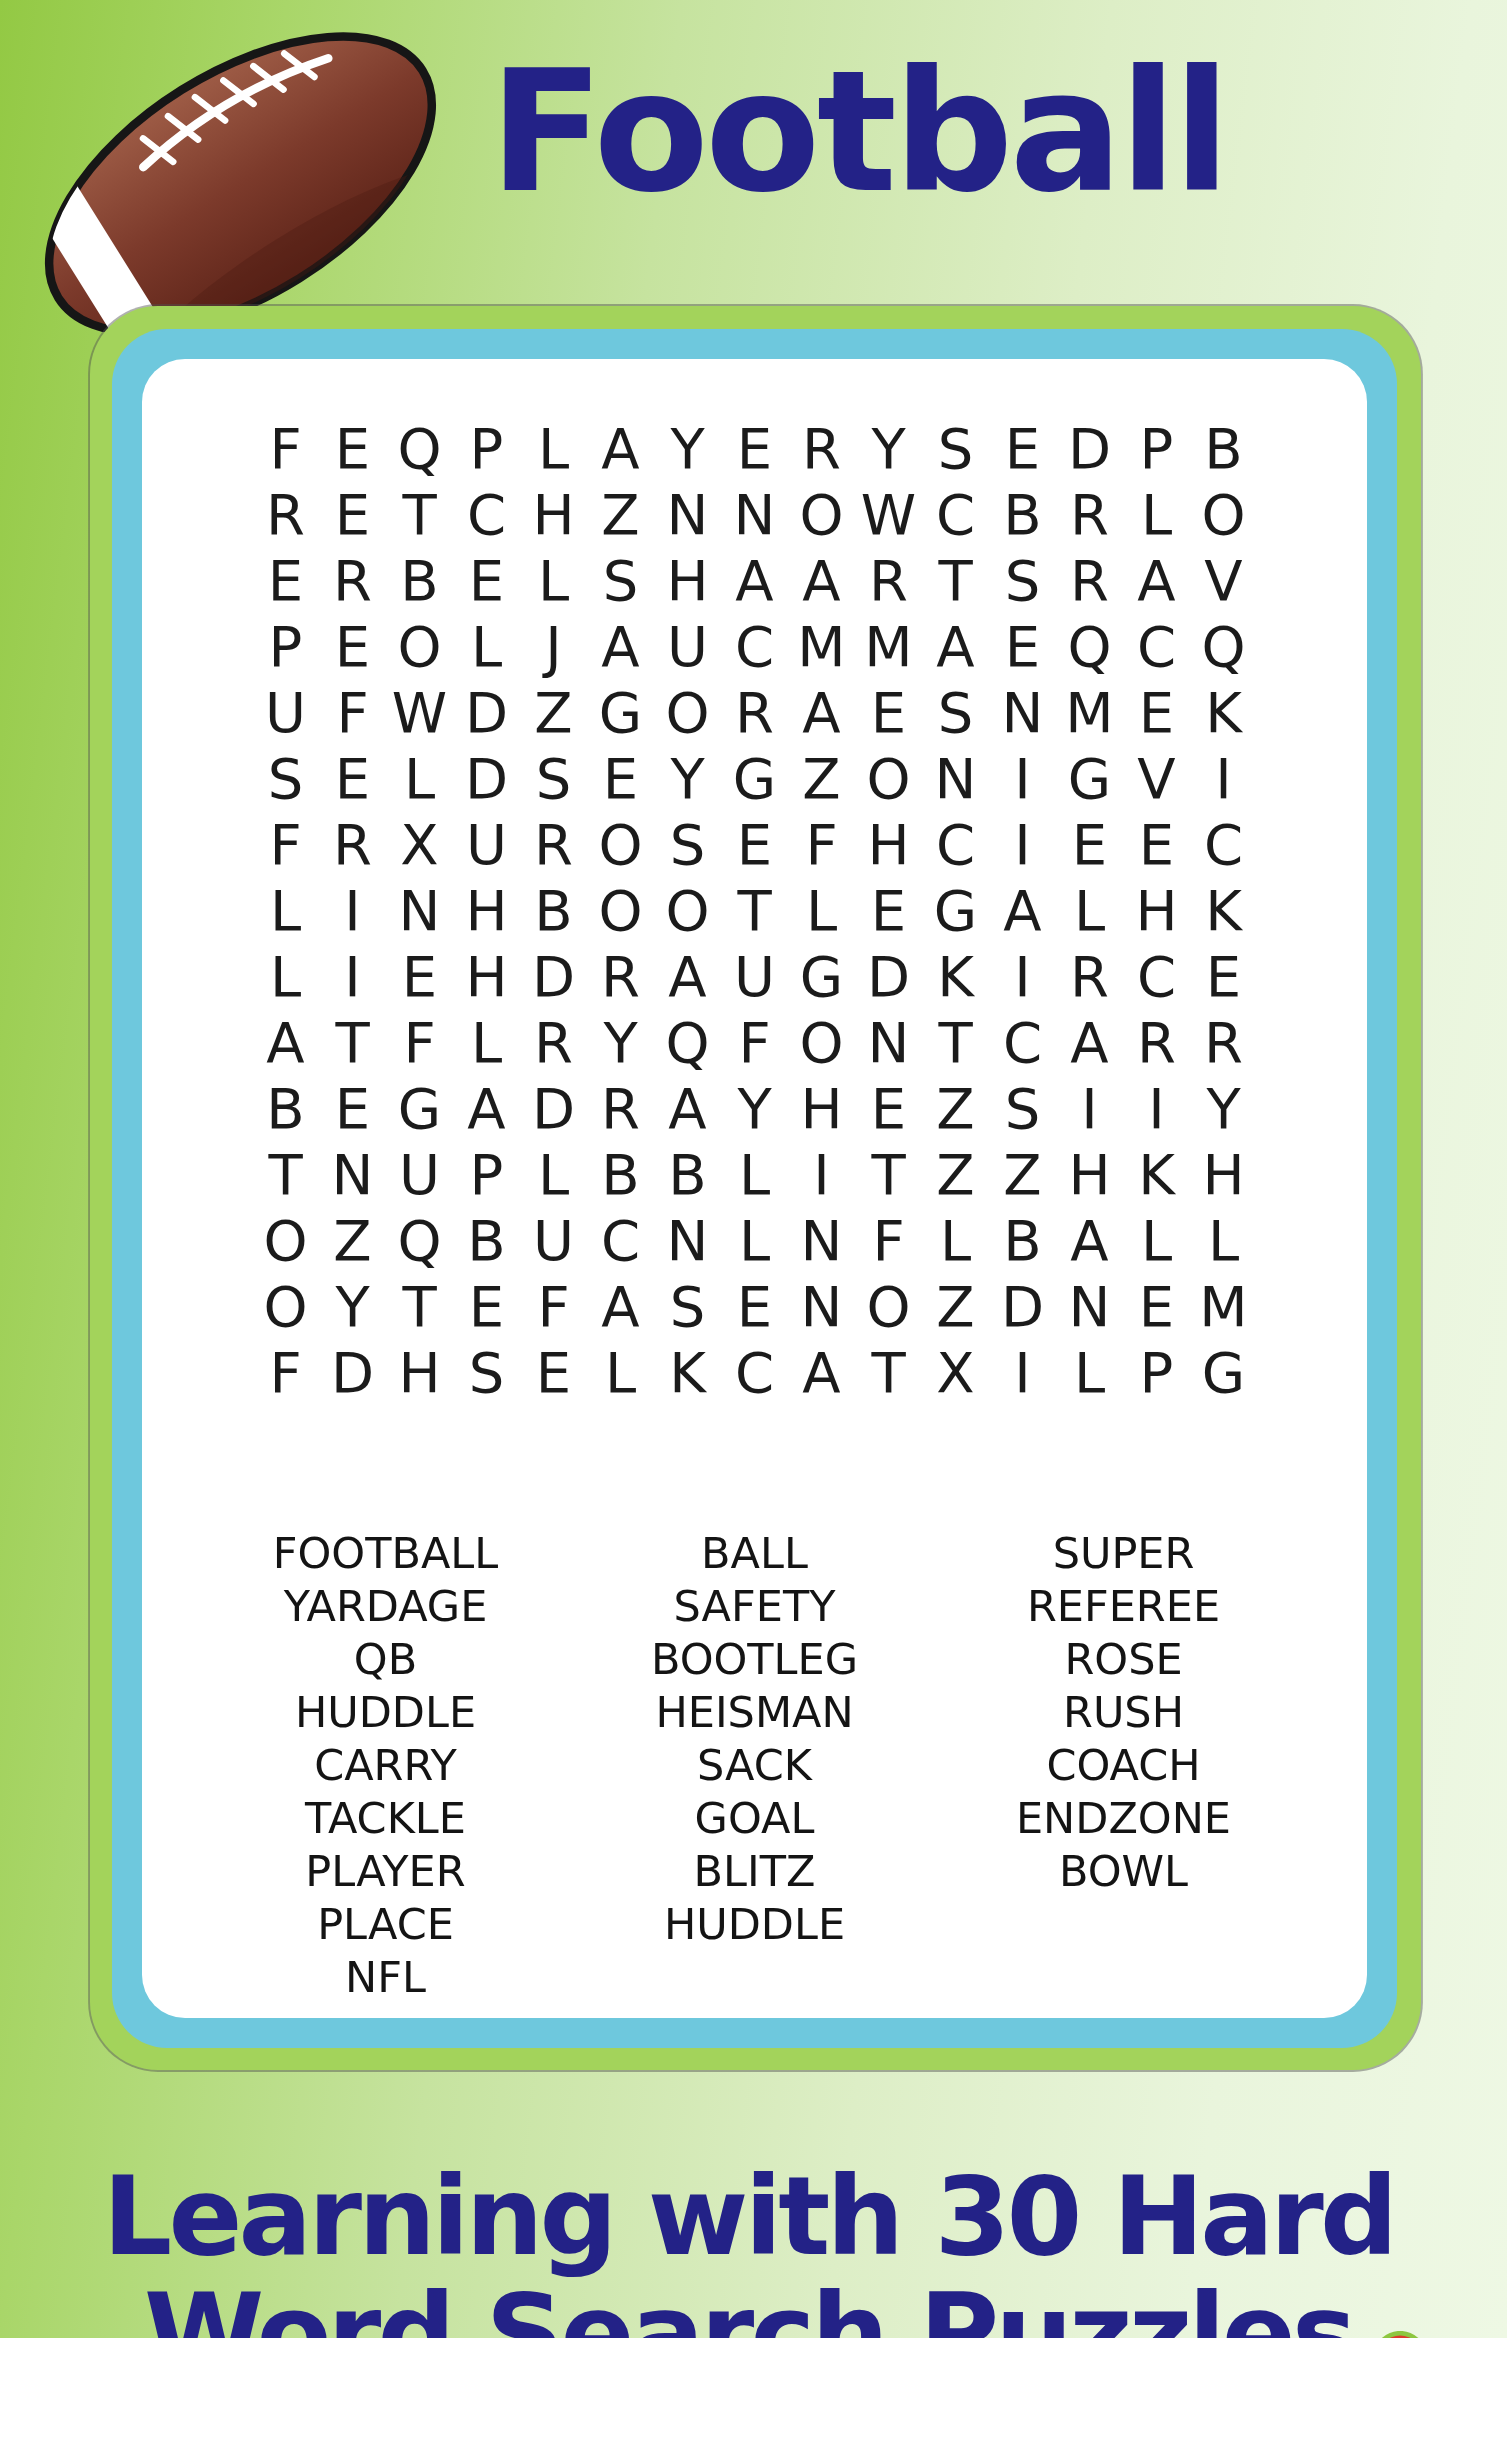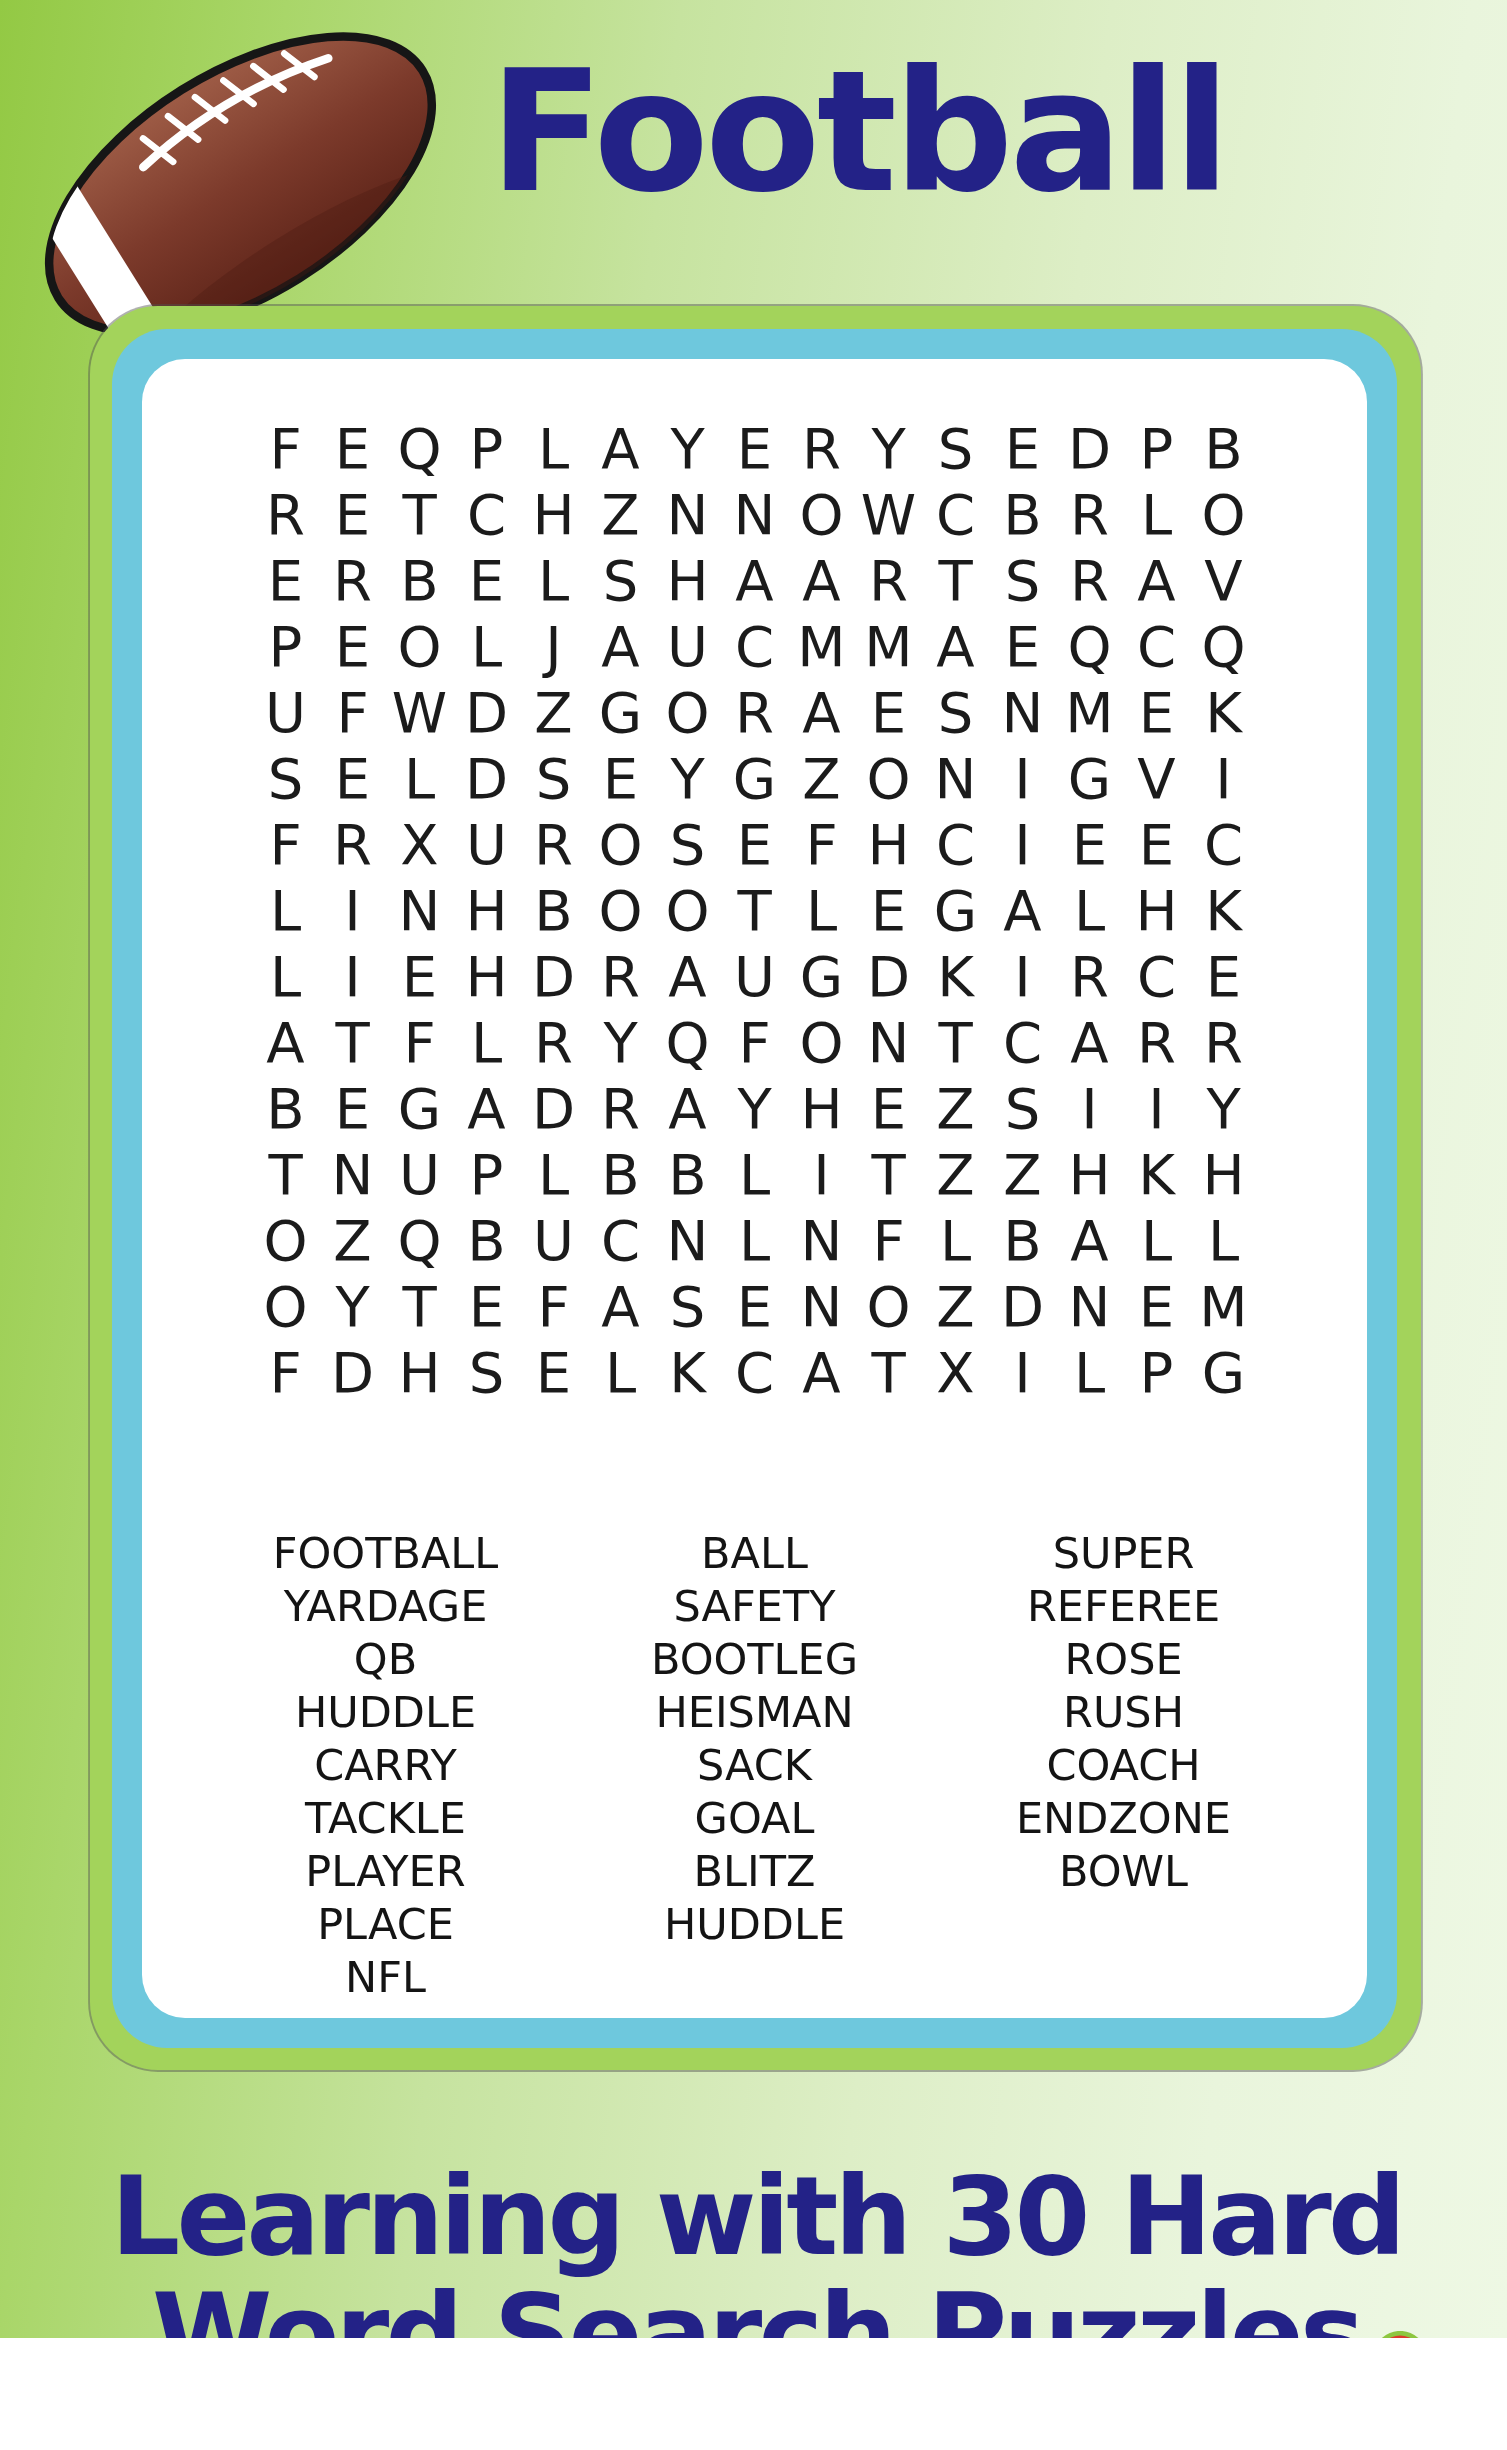--- a/index.html
+++ b/index.html
@@ -31,21 +31,21 @@
     width:67px; text-align:center; line-height:66px;
     font-size:56px; color:#1b1b1b;
   }
   .word-area { margin-top:121px; display:flex; justify-content:center; }
   .word-col { width:369px; }
   .word {
     font-size:43px; line-height:53px; text-align:center; color:#141414;
     white-space:nowrap;
   }
   .caption {
-    position:absolute; top:2158px; left:12px; width:1489px; text-align:center;
+    position:absolute; top:2158px; left:4px; width:1489px; text-align:center;
     font-size:109px; line-height:117px; font-weight:bold; color:#232287; letter-spacing:-3.8px;
   }
   .logo-wrap { position:absolute; left:1361px; top:2331px; width:149px; height:119px; }
   svg { display:block; }
 </style>
 </head>
 <body>
 
 <div class="page">
 

